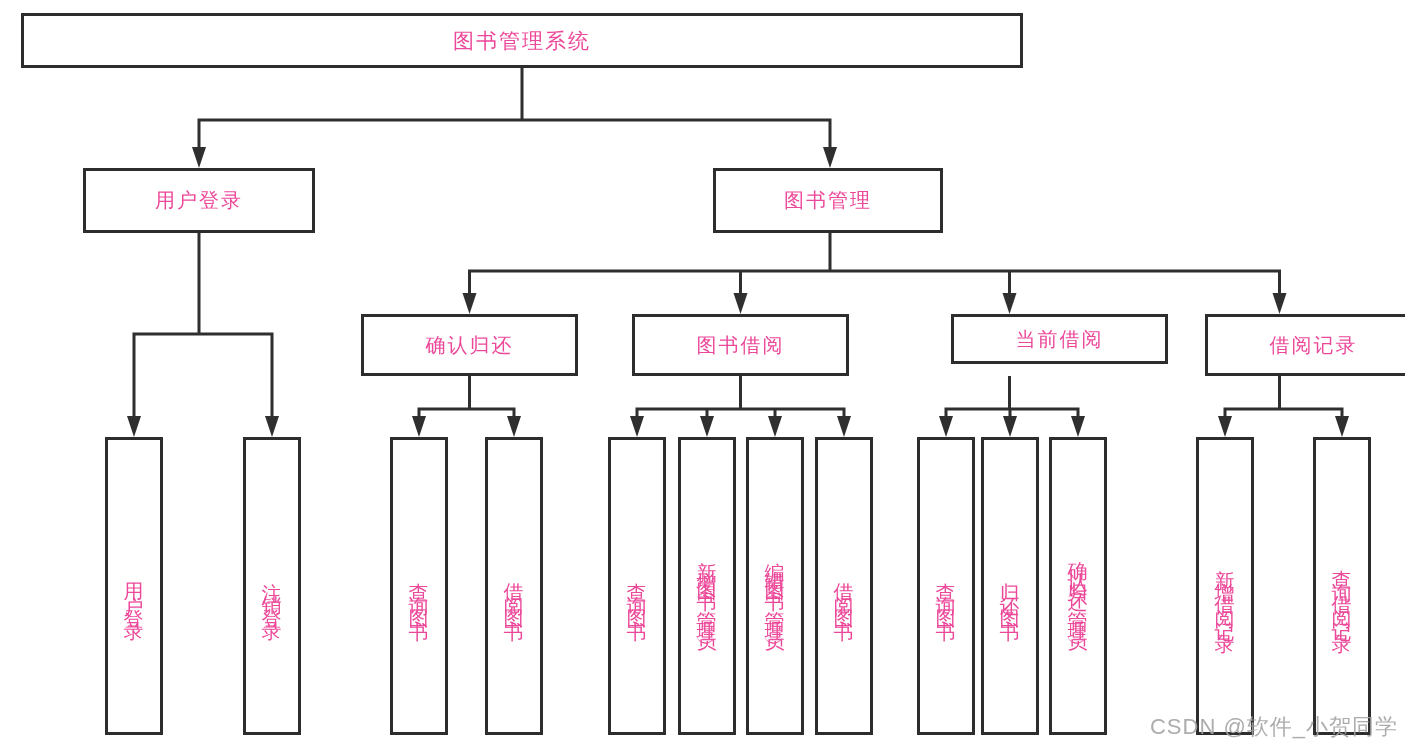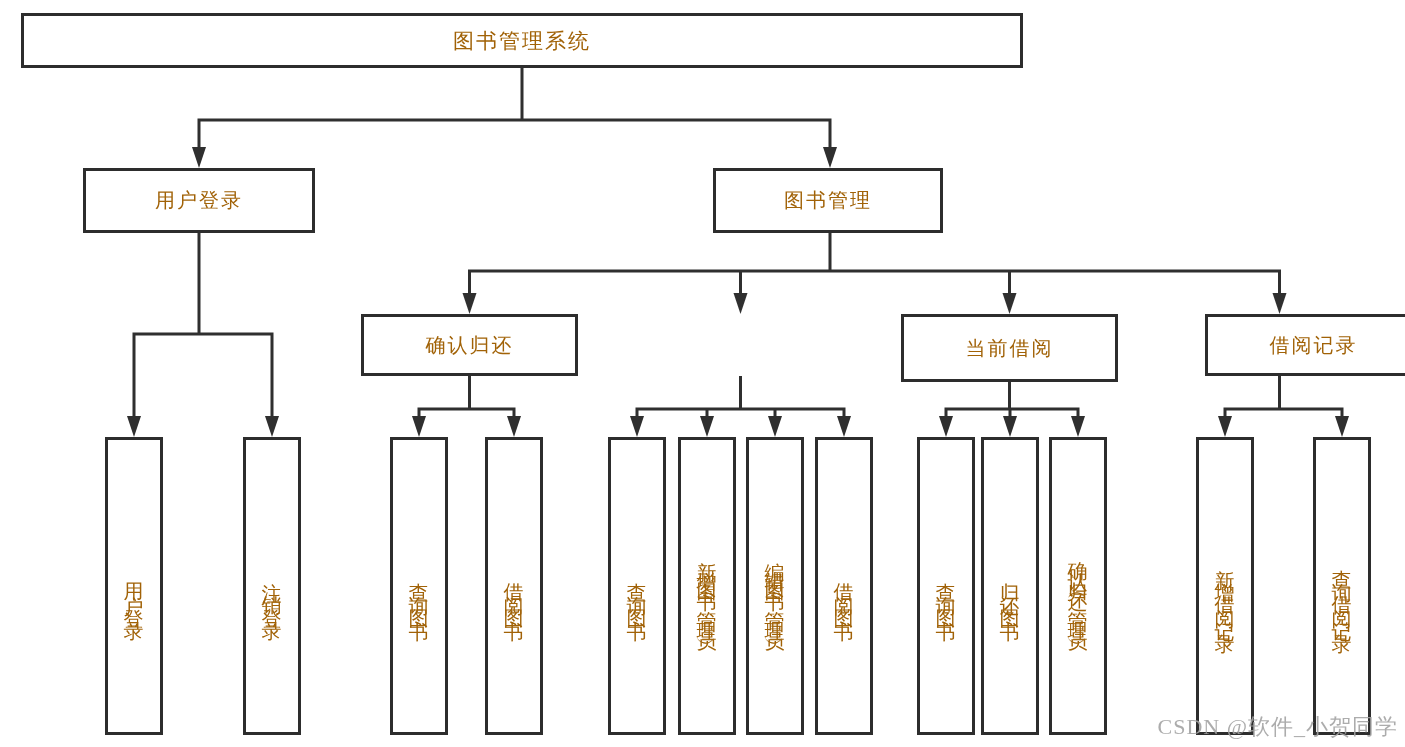--- a/index.html
+++ b/index.html
@@ -13,21 +13,21 @@
   #canvas { position: absolute; inset: 0; width: 1405px; height: 747px; }
   #wires { position: absolute; left: 0; top: 0; z-index: 1; }
   .node {
     position: absolute;
     box-sizing: border-box;
     background: #ffffff;
     border: 3px solid #2d2d2d;
     display: flex;
     align-items: center;
     justify-content: center;
-    color: #a16207;
+    color: #ec4899;
     z-index: 2;
   }
   .hlabel {
     font-size: 20px;
     letter-spacing: 2px;
     white-space: nowrap;
   }
   .root .hlabel { font-size: 21px; }
   .leaf { width: 58px; top: 437px; height: 298px; }
   .vtext {
@@ -41,21 +41,20 @@
   .vtext.tight { letter-spacing: 10px; margin-bottom: -10px; }
   #watermark {
     position: absolute;
     right: 7px;
     bottom: 5px;
     z-index: 3;
     color: rgba(163,163,163,0.9);
     font-size: 22px;
     letter-spacing: 1px;
     white-space: nowrap;
-    font-family: Liberation Serif, serif;
   }
 </style>
 </head>
 <body>
 
 <div id="canvas">
 
   <svg id="wires" width="1405" height="747" viewBox="0 0 1405 747">
     <g stroke="#2f2f2f" stroke-width="3" fill="none">
 
@@ -103,21 +102,24 @@
   <div class="node" style="left:83px; top:168px; width:232px; height:65px;">
     <span class="hlabel">用户登录</span>
   </div>
   <div class="node" style="left:713px; top:168px; width:230px; height:65px;">
     <span class="hlabel">图书管理</span>
   </div>
 
   <div class="node" style="left:361px; top:314px; width:217px; height:62px;">
     <span class="hlabel">确认归还</span>
   </div>
-  <div class="node" style="left:901px; top:314px; width:217px; height:68px;">
+  <div class="node" style="left:632px; top:314px; width:217px; height:62px;">
+    <span class="hlabel">图书借阅</span>
+  </div>
+  <div class="node" style="left:951px; top:314px; width:217px; height:50px;">
     <span class="hlabel">当前借阅</span>
   </div>
   <div class="node" style="left:1171px; top:314px; width:217px; height:62px;margin-left:34px;">
     <span class="hlabel">借阅记录</span>
   </div>
 
   <div class="node leaf" style="left:105px;">
     <span class="vtext">用户登录</span>
   </div>
   <div class="node leaf" style="left:243px;">

